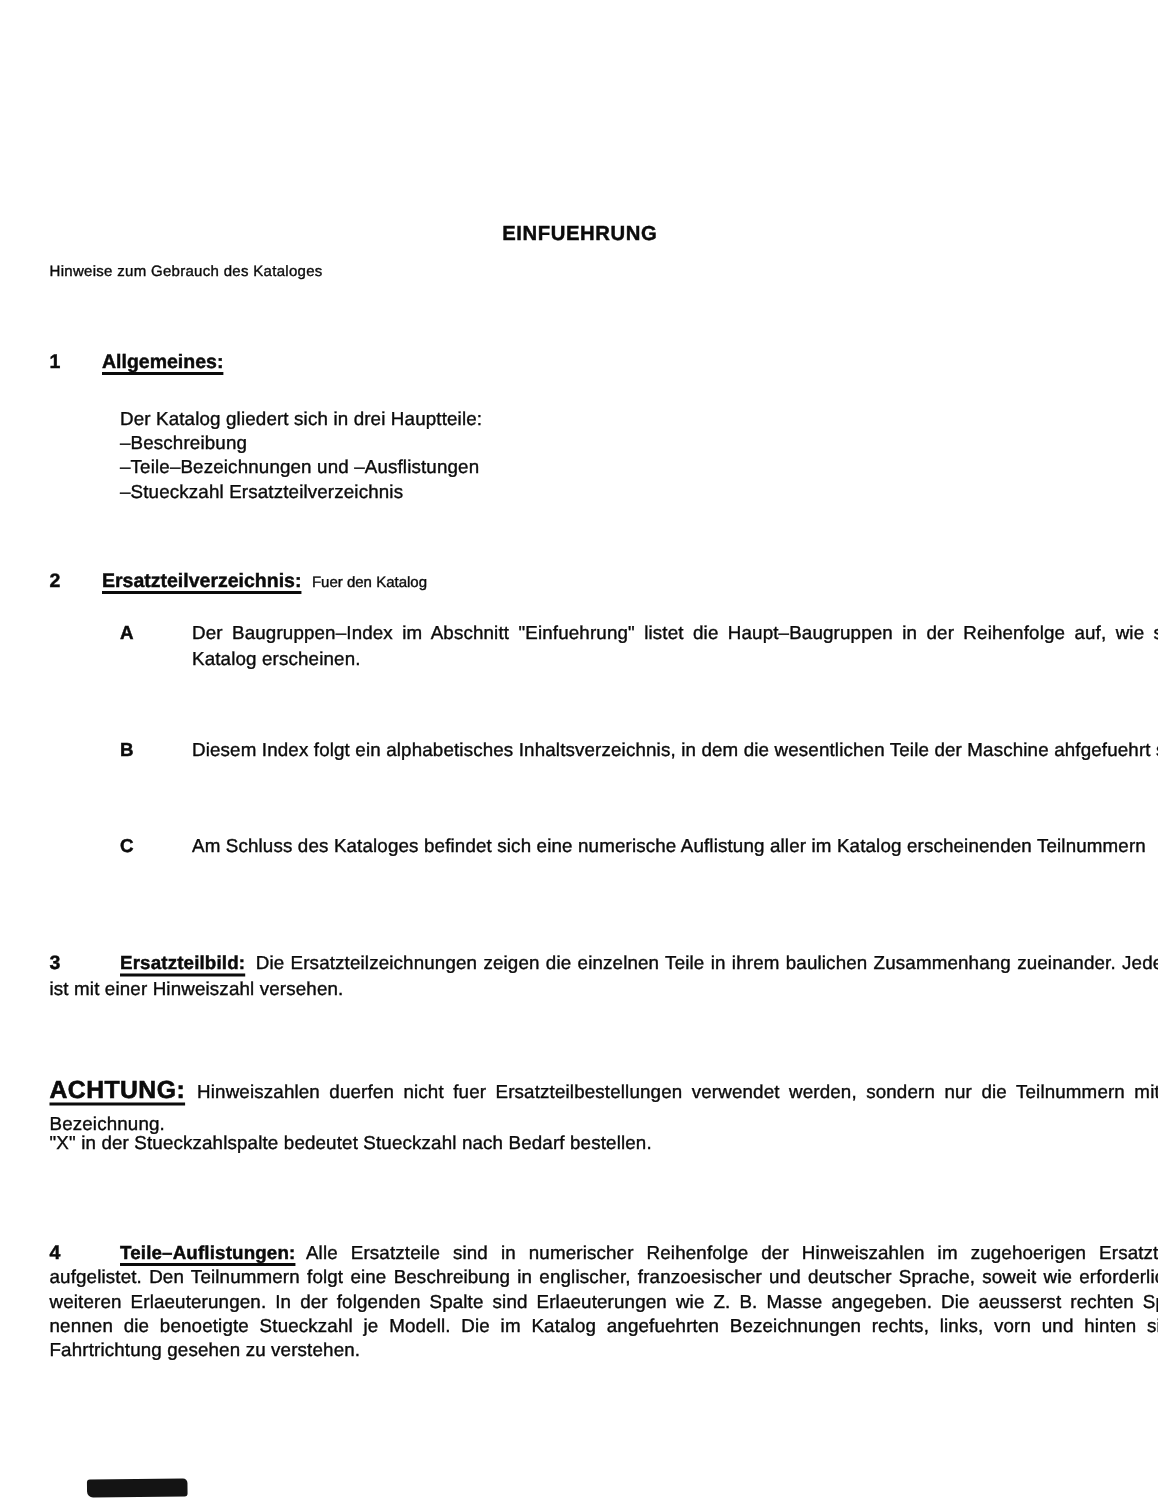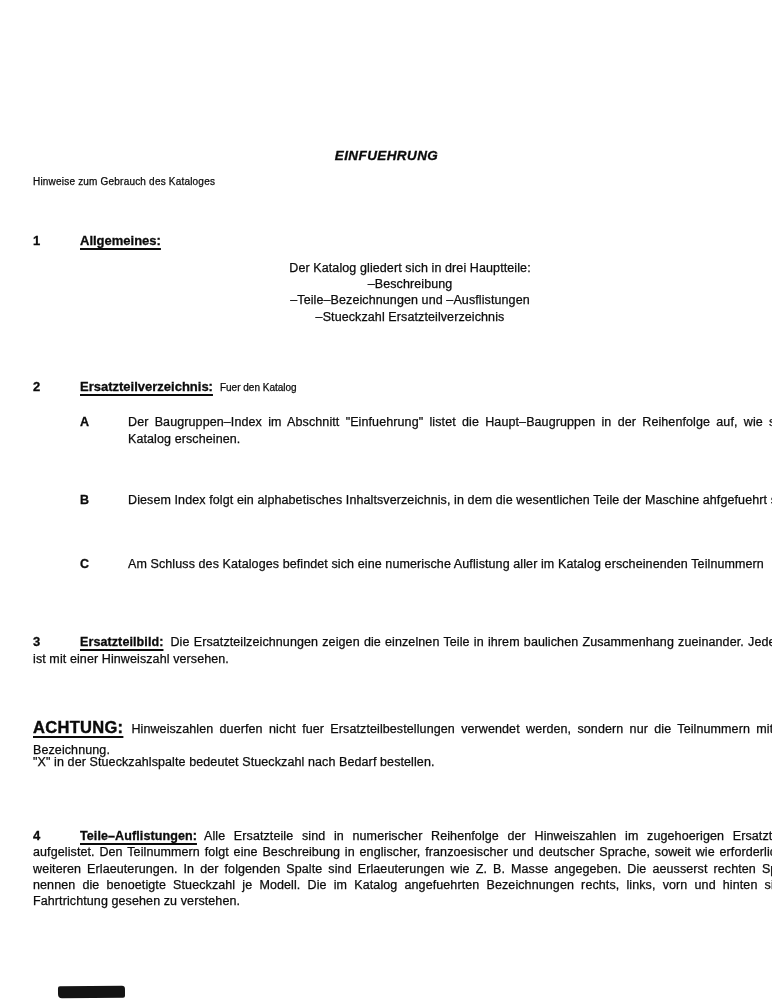--- a/index.html
+++ b/index.html
@@ -20,21 +20,20 @@
     position: absolute;
     left: 33px;
     right: 32px;
   }
   .doc-title {
     top: 148px;
     text-align: center;
     font-size: 13.5px;
     font-weight: bold;
     letter-spacing: 0.4px;
-    font-style: italic;
     -webkit-text-stroke: 0.3px currentColor;
   }
   .doc-subtitle {
     top: 176px;
     font-size: 10px;
     letter-spacing: 0.2px;
     -webkit-text-stroke: 0.25px currentColor;
   }
   .sec-head {
     position: relative;
@@ -50,34 +49,34 @@
   }
   .head-word {
     font-weight: bold;
     text-decoration: underline;
     text-decoration-thickness: 1.5px;
     text-underline-offset: 2.5px;
     -webkit-text-stroke: 0.3px currentColor;
     margin-right: 7px;
   }
   .head-indent {
-    margin-left: 47px;
+    margin-left: 35px;
   }
   .head-suffix {
     font-size: 10px;
     -webkit-text-stroke: 0.25px currentColor;
   }
   .body-text {
     font-size: 12.5px;
     line-height: 16.4px;
     -webkit-text-stroke: 0.25px currentColor;
     letter-spacing: 0.1px;
   }
   .justify { text-align: justify; }
-  .s1-para { top: 260px; text-align: center; }
+  .s1-para { top: 271px; }
   .s1-para div { line-height: 16.2px; }
   .s2-head { top: 364px; }
   .s1-head { top: 233px; }
   .abc-item {
     position: relative;
   }
   .abc-letter {
     position: absolute;
     left: 47px;
     top: 0;

